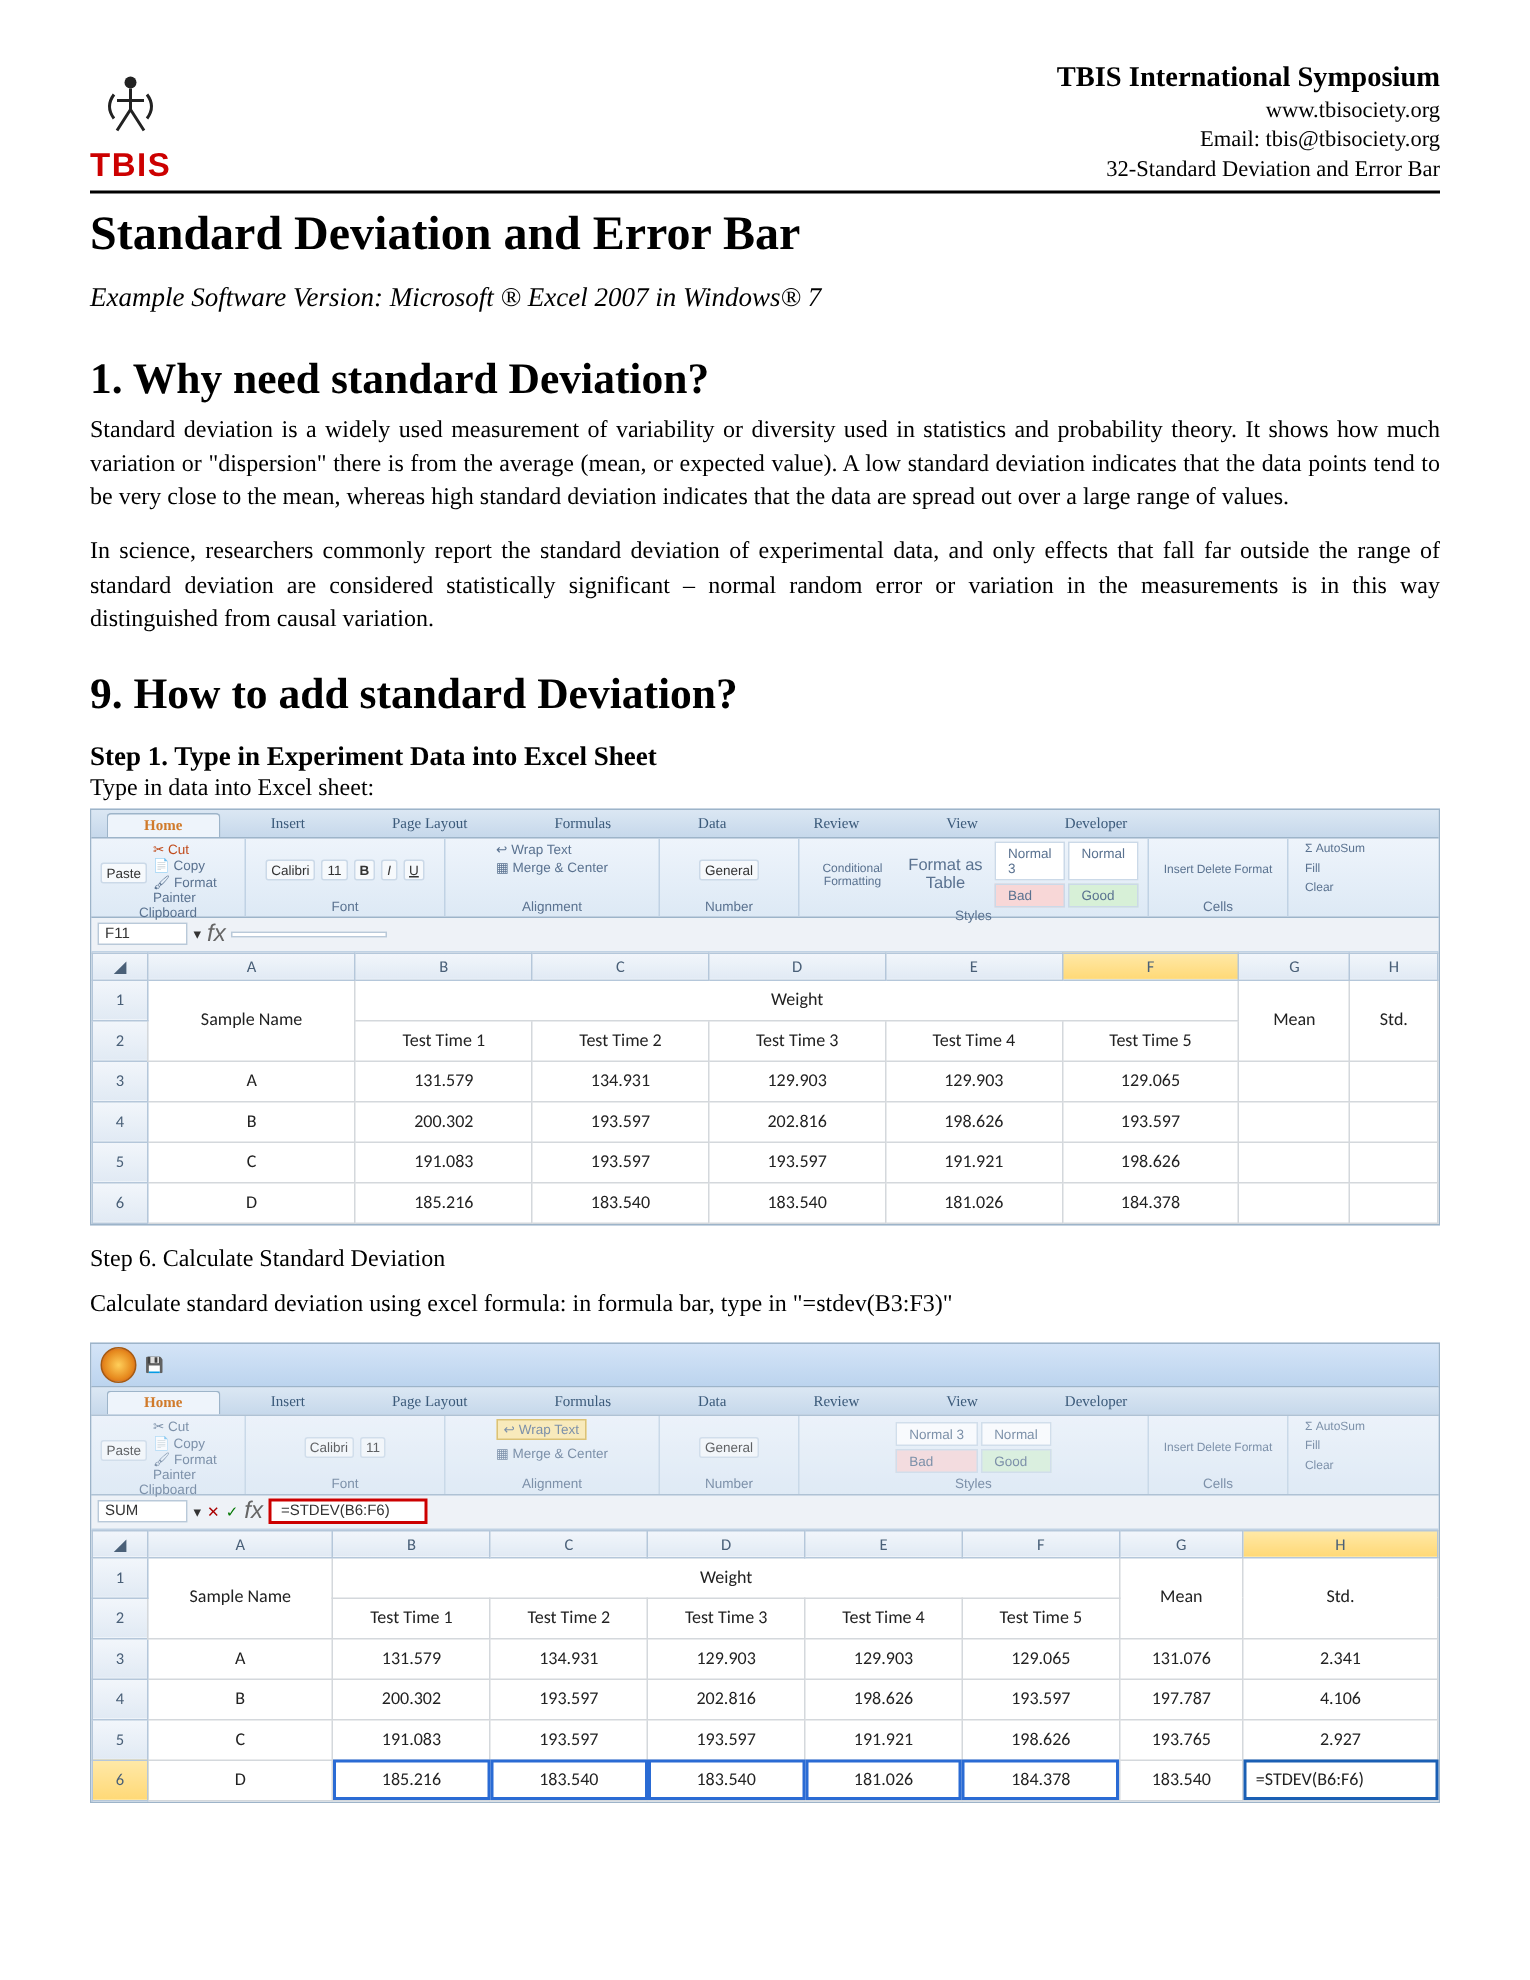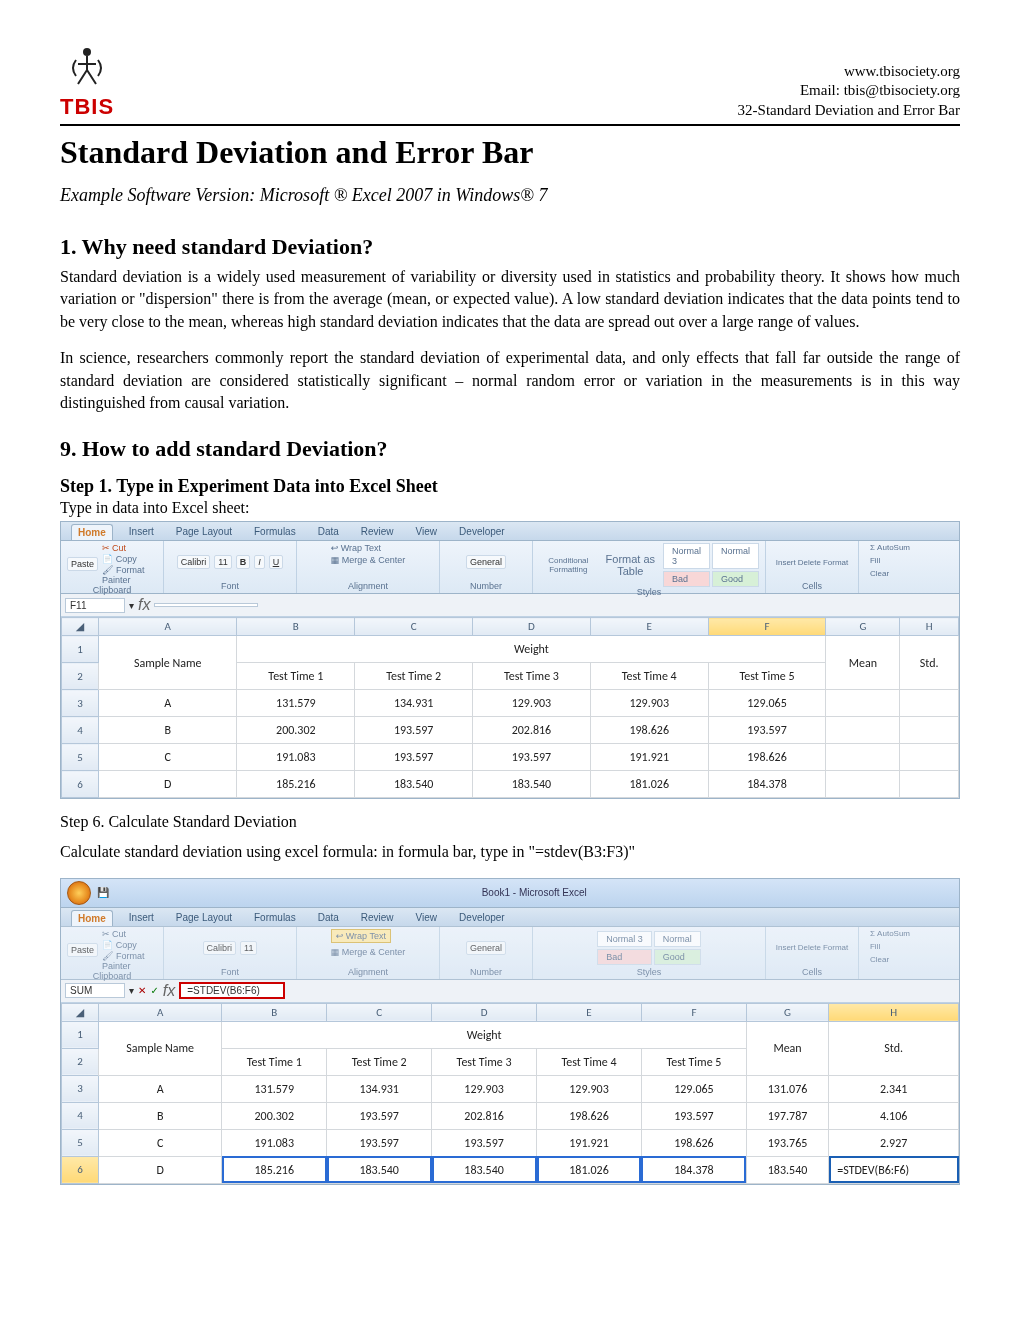--- a/index.html
+++ b/index.html
@@ -43,21 +43,21 @@
     font-size: 32px;
     margin: 8px 0 14px 0;
     font-weight: bold;
   }
   .example-line {
     font-style: italic;
     font-size: 18px;
     margin-bottom: 28px;
   }
   h2.section {
-    font-size: 22px;
+    font-size: 29px;
     font-weight: bold;
     margin: 22px 0 6px 0;
   }
   p.body {
     font-size: 16px;
     line-height: 1.4;
     margin: 6px 0 14px 0;
     text-align: justify;
   }
   h3.step {
@@ -75,21 +75,21 @@
     margin-bottom: 14px;
     background:#e6eef7;
   }
   .ribbon-tabs {
     background: linear-gradient(#dbe7f3,#c6d8eb);
     padding: 2px 4px 0 10px;
     display:flex;
     gap:10px;
     font-size:10px;
   }
-  .ribbon-tabs span { padding:2px 6px; color:#3b5a7a;}
+  .ribbon-tabs span { padding:2px 24px; color:#3b5a7a;font-family:Liberation Serif, serif;}
   .ribbon-tabs .active { background:#eef4fb; border:1px solid #9db4c9; border-bottom:none; border-radius:3px 3px 0 0; color:#d07a2a; font-weight:bold;}
   .ribbon-body {
     background: linear-gradient(#eef4fb,#dde9f5);
     display:flex;
     border-top:1px solid #9db4c9;
     border-bottom:1px solid #9db4c9;
     height:52px;
   }
   .ribbon-group {
     border-right:1px solid #c0d2e4;
@@ -179,20 +179,21 @@
   <div class="logo">
     <svg width="54" height="54" viewBox="0 0 54 54">
       <circle cx="27" cy="12" r="4" fill="#222"></circle>
       <path d="M27 16 L27 30 M27 30 L18 44 M27 30 L36 44 M18 24 L36 24" stroke="#222" stroke-width="2" fill="none"></path>
       <path d="M16 20 Q10 28 16 36" stroke="#222" stroke-width="2" fill="none"></path>
       <path d="M38 20 Q44 28 38 36" stroke="#222" stroke-width="2" fill="none"></path>
     </svg>
     <div class="logo-text">TBIS</div>
   </div>
   <div class="header-right">
+    <div class="symposium">TBIS International Symposium</div>
     <div>www.tbisociety.org</div>
     <div>Email: tbis@tbisociety.org</div>
     <div>32-Standard Deviation and Error Bar</div>
   </div>
 </div>
 
 <h1 class="title">Standard Deviation and Error Bar</h1>
 <div class="example-line">Example Software Version: Microsoft ® Excel 2007 in Windows® 7</div>
 
 <h2 class="section">1.  Why need standard Deviation?</h2>
@@ -361,21 +362,20 @@
     </table>
 </div>
 
 <div class="small-line" style="margin-top:10px">Step 6. Calculate Standard Deviation</div>
 <p class="body" style="margin-top:10px">Calculate standard deviation using excel formula: in formula bar, type in "=stdev(B3:F3)"</p>
 
 <div class="excel">
   <div class="title-row">
     <div class="office-btn"></div>
     <div>💾</div>
-    <div class="window-title">Book1 - Microsoft Excel</div>
   </div>
   <div class="ribbon-tabs">
     <span class="active">Home</span>
     <span>Insert</span>
     <span>Page Layout</span>
     <span>Formulas</span>
     <span>Data</span>
     <span>Review</span>
     <span>View</span>
     <span>Developer</span>

